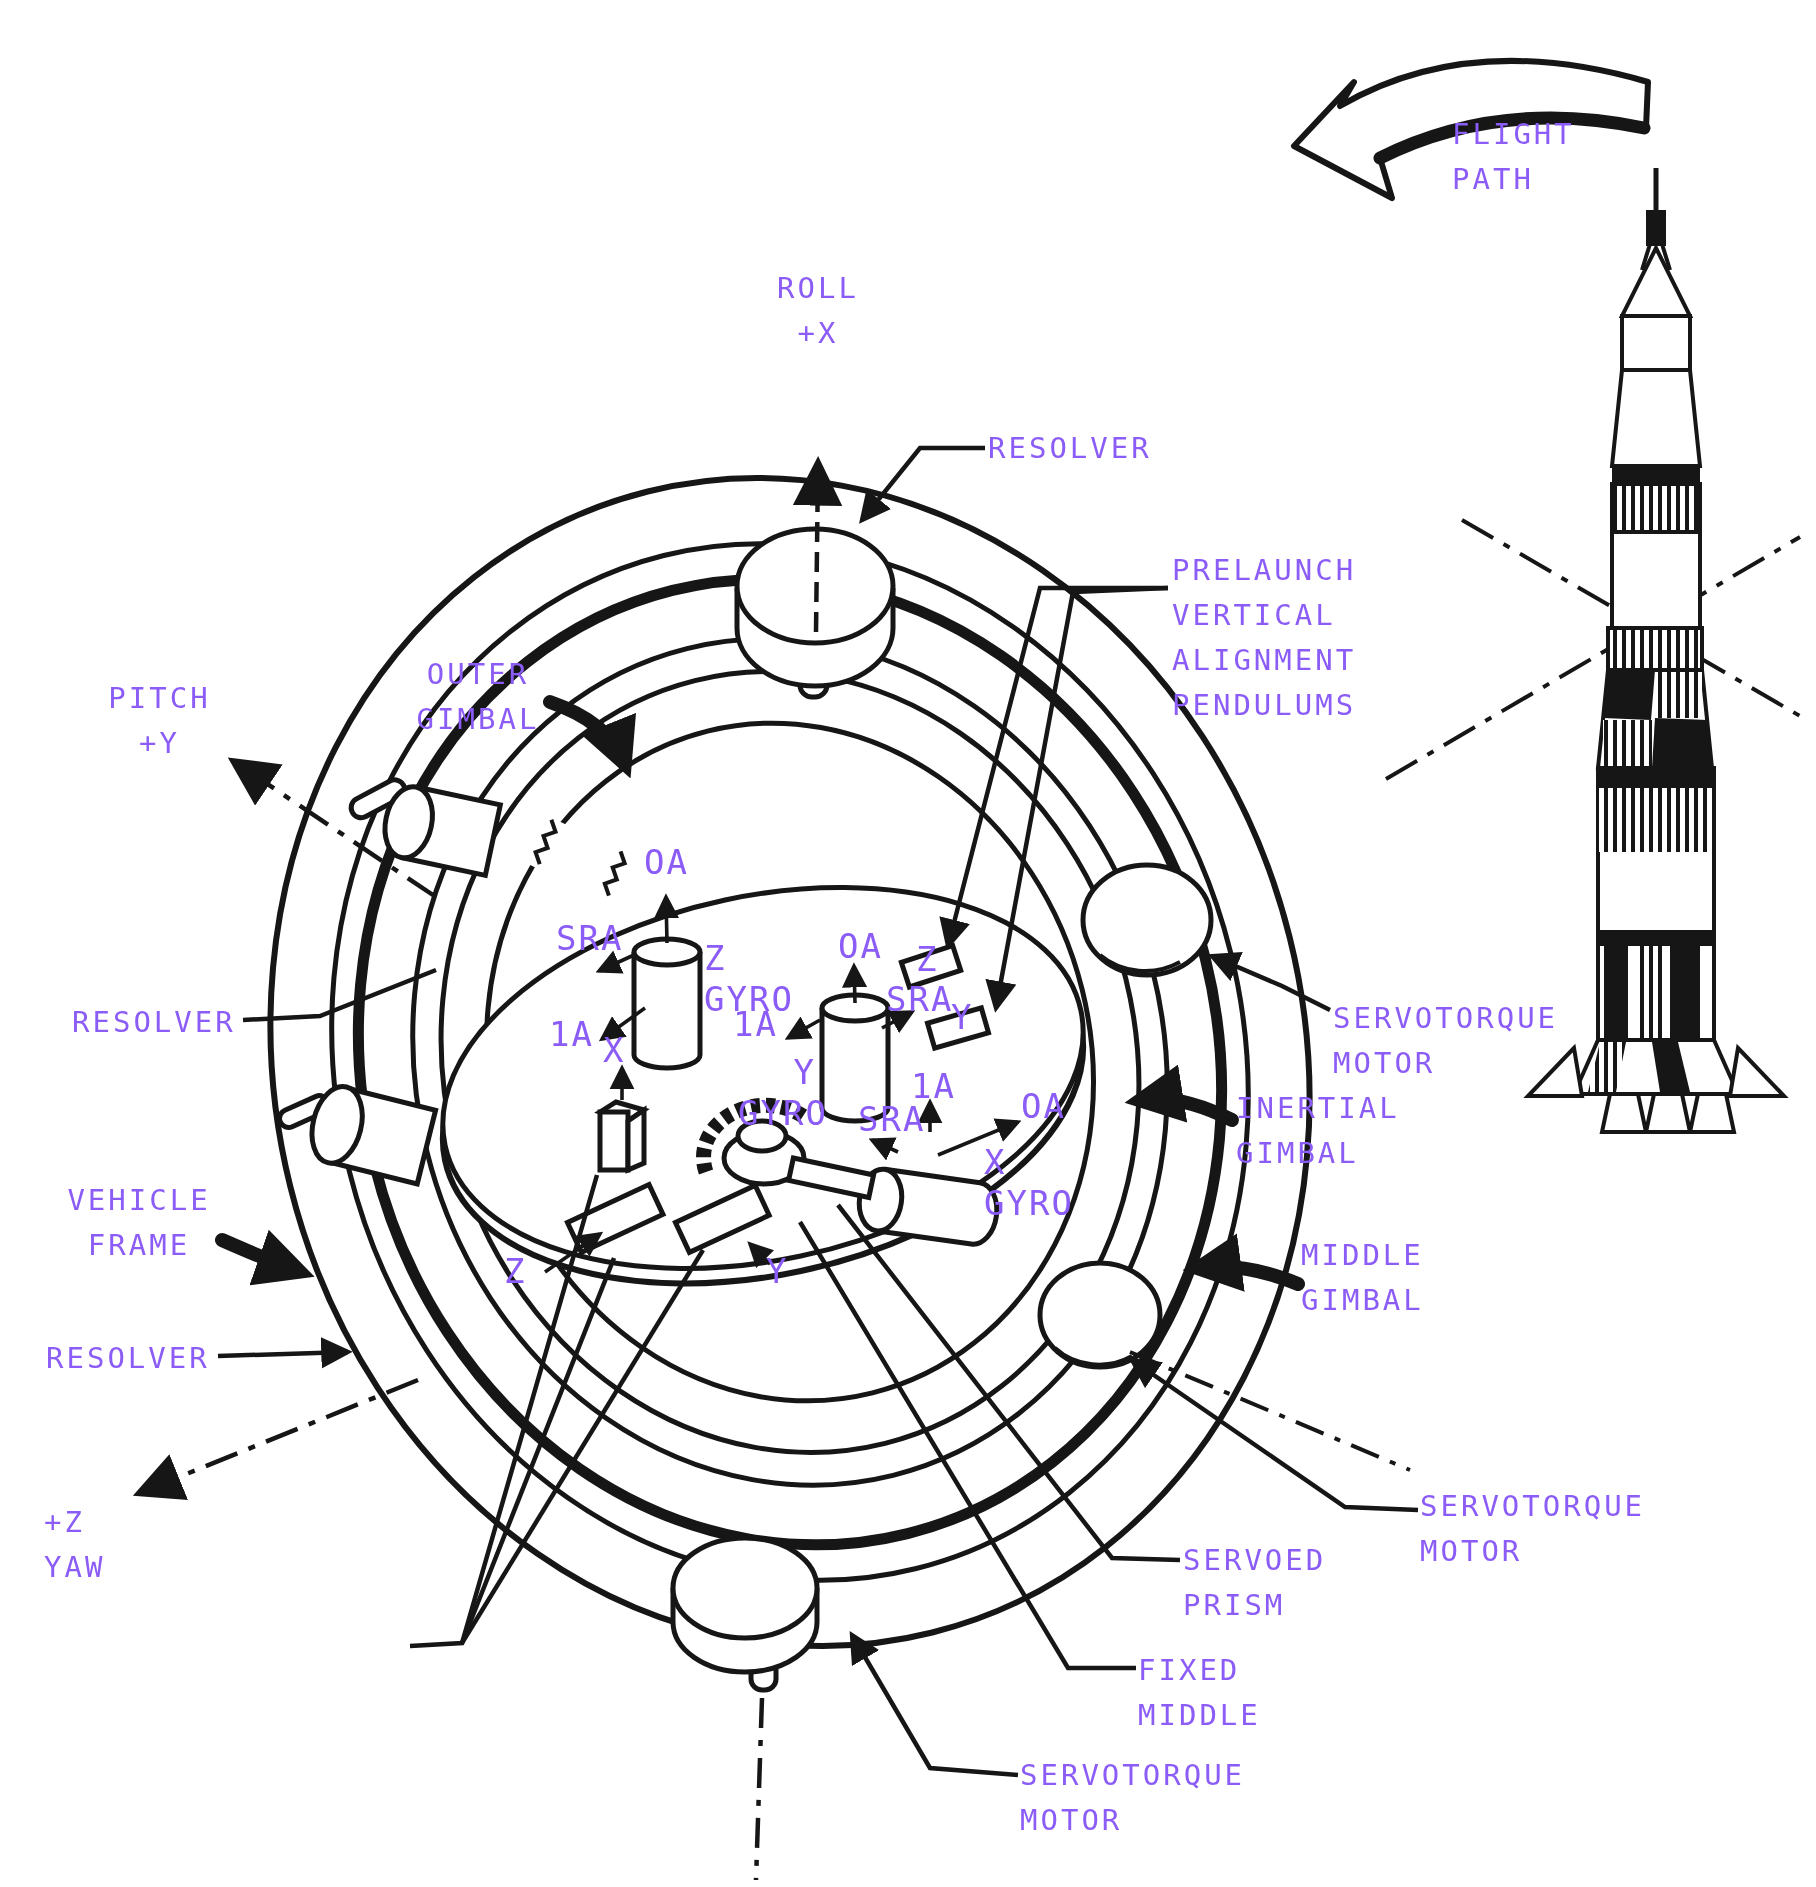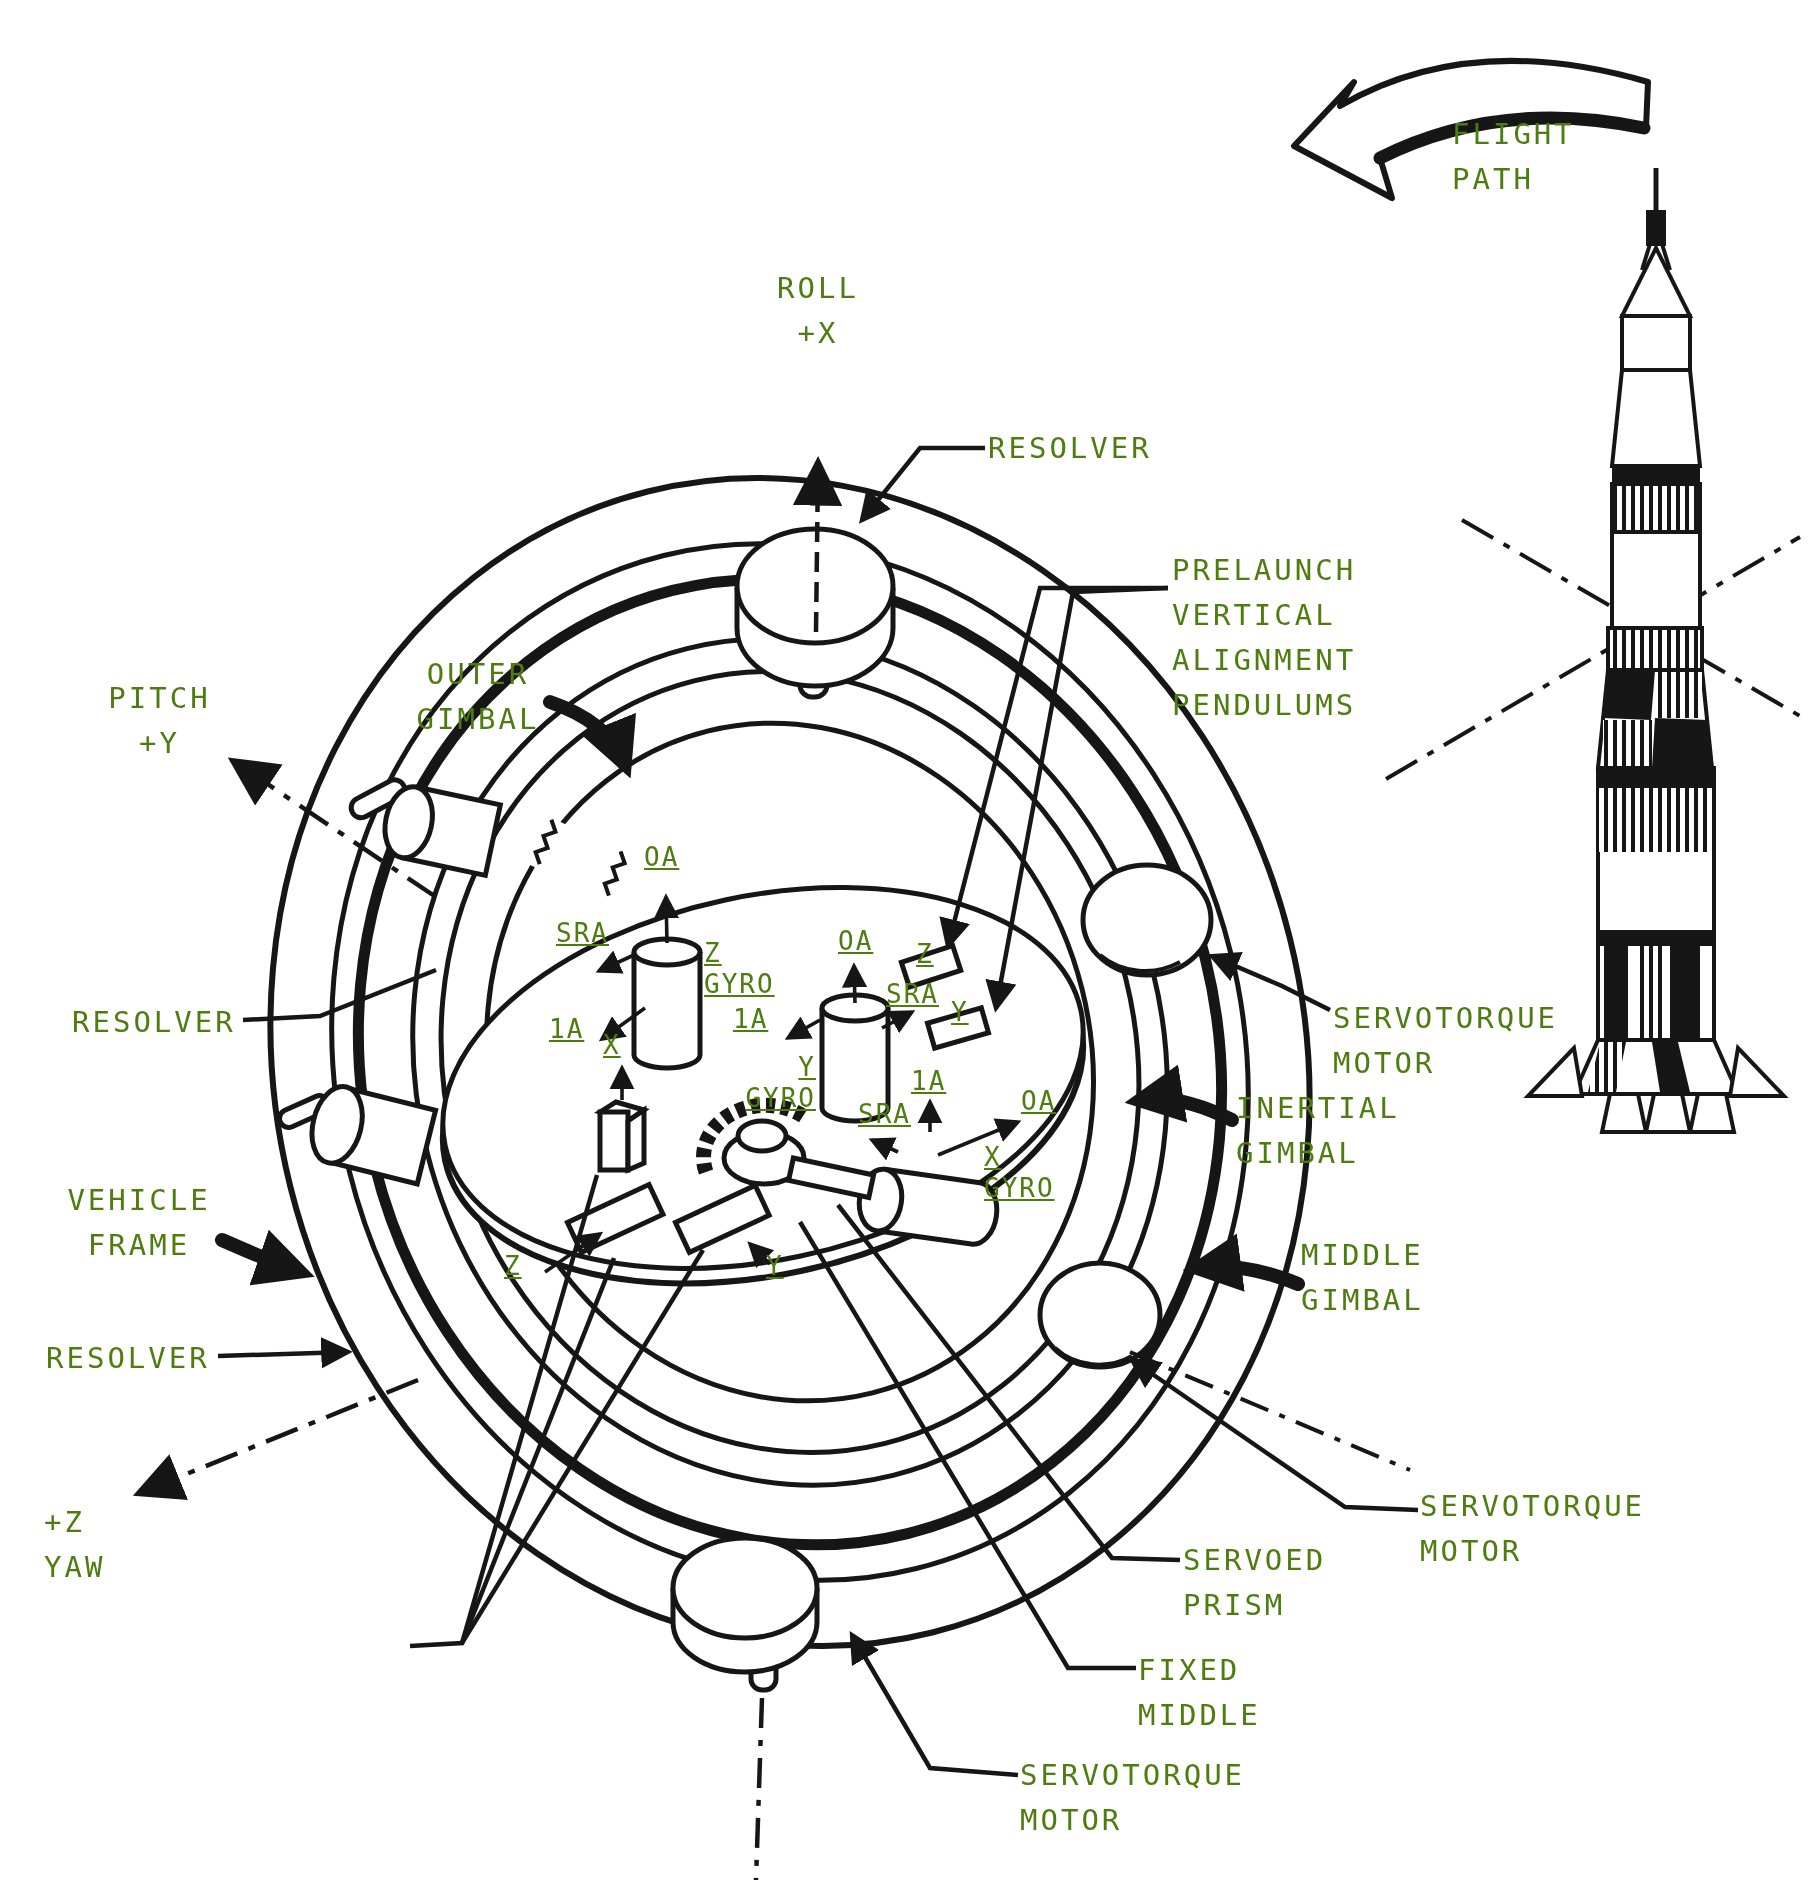--- a/index.html
+++ b/index.html
@@ -1,21 +1,21 @@
 <!DOCTYPE html>
 <html><head>
 <meta charset="utf-8">
 <style>
   html,body{margin:0;padding:0;background:#ffffff;}
   #stage{position:relative;width:1816px;height:1887px;background:#ffffff;overflow:hidden;
          font-family:"DejaVu Sans Mono","Liberation Mono",monospace;color:#161616;}
   #art{position:absolute;left:0;top:0;}
   .lbl{position:absolute;white-space:pre-line;font-size:29px;line-height:1.55;
-       letter-spacing:3px;color:#4d7c0f;}
-  .sm{font-size:26px;line-height:1.2;letter-spacing:2px;text-decoration:underline;}
+       letter-spacing:3px;color:#8b5cf6;}
+  .sm{font-size:34px;line-height:1.2;letter-spacing:2px;}
   .ctr{text-align:center;}
   .rgt{text-align:right;}
 </style>
 </head>
 <body>
 
 <div id="stage">
 
 <svg id="art" width="1816" height="1887" viewBox="0 0 1816 1887">
   <defs>

